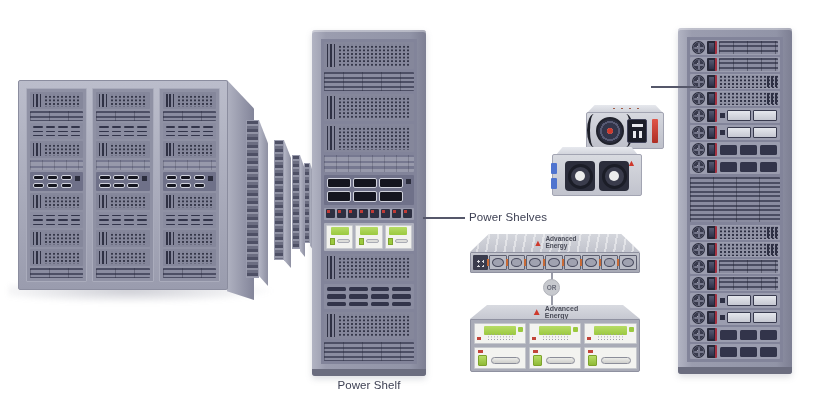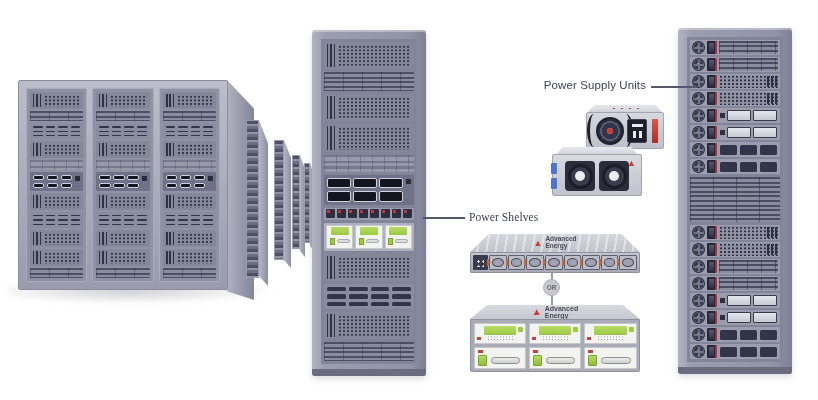--- a/index.html
+++ b/index.html
@@ -486,20 +486,21 @@
           <span class="cell"></span>
         </div>
         <div class="u u-dots">
           <span class="bars"></span>
           <span class="dotfield"></span>
         </div>
         <div class="u u-stripes"></div>
       </div>
     <div class="rack-base"></div>
   </div>
+  <div class="lbl" style="left:312px; top:379px; width:114px; text-align:center;">Power Shelf</div>
 
   <div class="rack" style="left:678px; top:28px;">
     <div class="rack-inner" style="gap:2px;">
         <div class="psu-row">
           <span class="fan"></span>
           <span class="conn"></span>
           <span class="pat stripes"></span>
         </div>
         <div class="psu-row">
           <span class="fan"></span>
@@ -602,24 +603,23 @@
           <span class="pat slots-dark">
             <span class="cell"></span>
             <span class="cell"></span>
             <span class="cell"></span>
           </span>
         </div>
       </div>
     <div class="rack-base"></div>
   </div>
 
-  <div class="lbl" style="left:536px; top:79px; width:110px; text-align:right;">Power Supply Units</div>
   <div class="leader" style="left:651px; top:86px; width:45px;"></div>
 
-  <div class="lbl" style="left:469px; top:211px;font-family:Liberation Serif, serif;">Power Shelves</div>
+  <div class="lbl" style="left:469px; top:211px;">Power Shelves</div>
   <div class="leader" style="left:423px; top:217px; width:42px;"></div>
 
   <div class="psu1-top">
       <i></i>
     </div>
   <div class="psu1">
     <span class="arcL"></span>
     <span class="arcR"></span>
     <span class="fanbig"></span>
     <span class="socket"></span>

